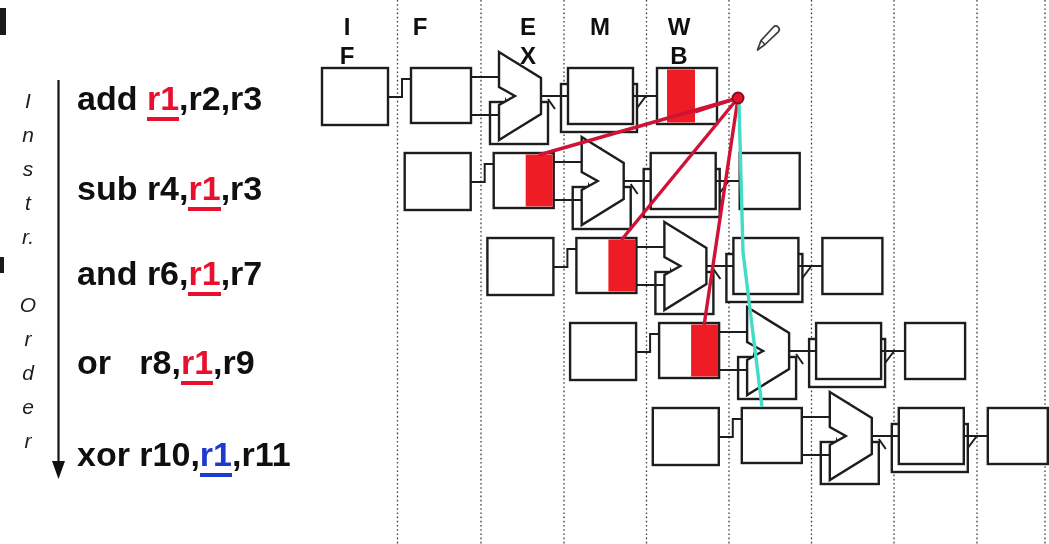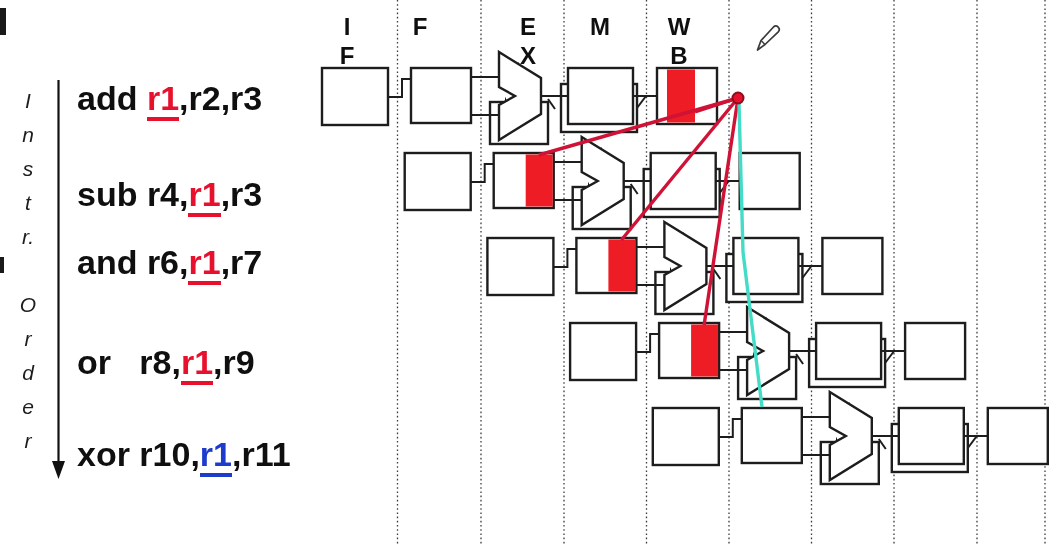--- a/index.html
+++ b/index.html
@@ -190,22 +190,22 @@
   </div>
 <div class="order-col" style="top:288px" id="order-word2">
     <div>O</div>
     <div>r</div>
     <div>d</div>
     <div>e</div>
     <div>r</div>
   </div>
 
 <div class="instr-line" style="top:80px"><span>add </span><span class="op reg-red">r1</span><span>,r2,r3</span></div>
-<div class="instr-line" style="top:176px"><span>sub r4,</span><span class="op reg-red">r1</span><span>,r3</span></div>
-<div class="instr-line" style="top:244px"><span>and r6,</span><span class="op reg-red">r1</span><span>,r7</span></div>
+<div class="instr-line" style="top:170px"><span>sub r4,</span><span class="op reg-red">r1</span><span>,r3</span></div>
+<div class="instr-line" style="top:255px"><span>and r6,</span><span class="op reg-red">r1</span><span>,r7</span></div>
 <div class="instr-line" style="top:344px"><span>or   r8,</span><span class="op reg-red">r1</span><span>,r9</span></div>
 <div class="instr-line" style="top:436px"><span>xor r10,</span><span class="op reg-blue">r1</span><span>,r11</span></div>
 
 <div class="stage-header" style="left:305px">
     <div>I</div>
     <div>F</div>
   </div>
 <div class="stage-header" style="left:378px">
     <div>F</div>
   </div>

